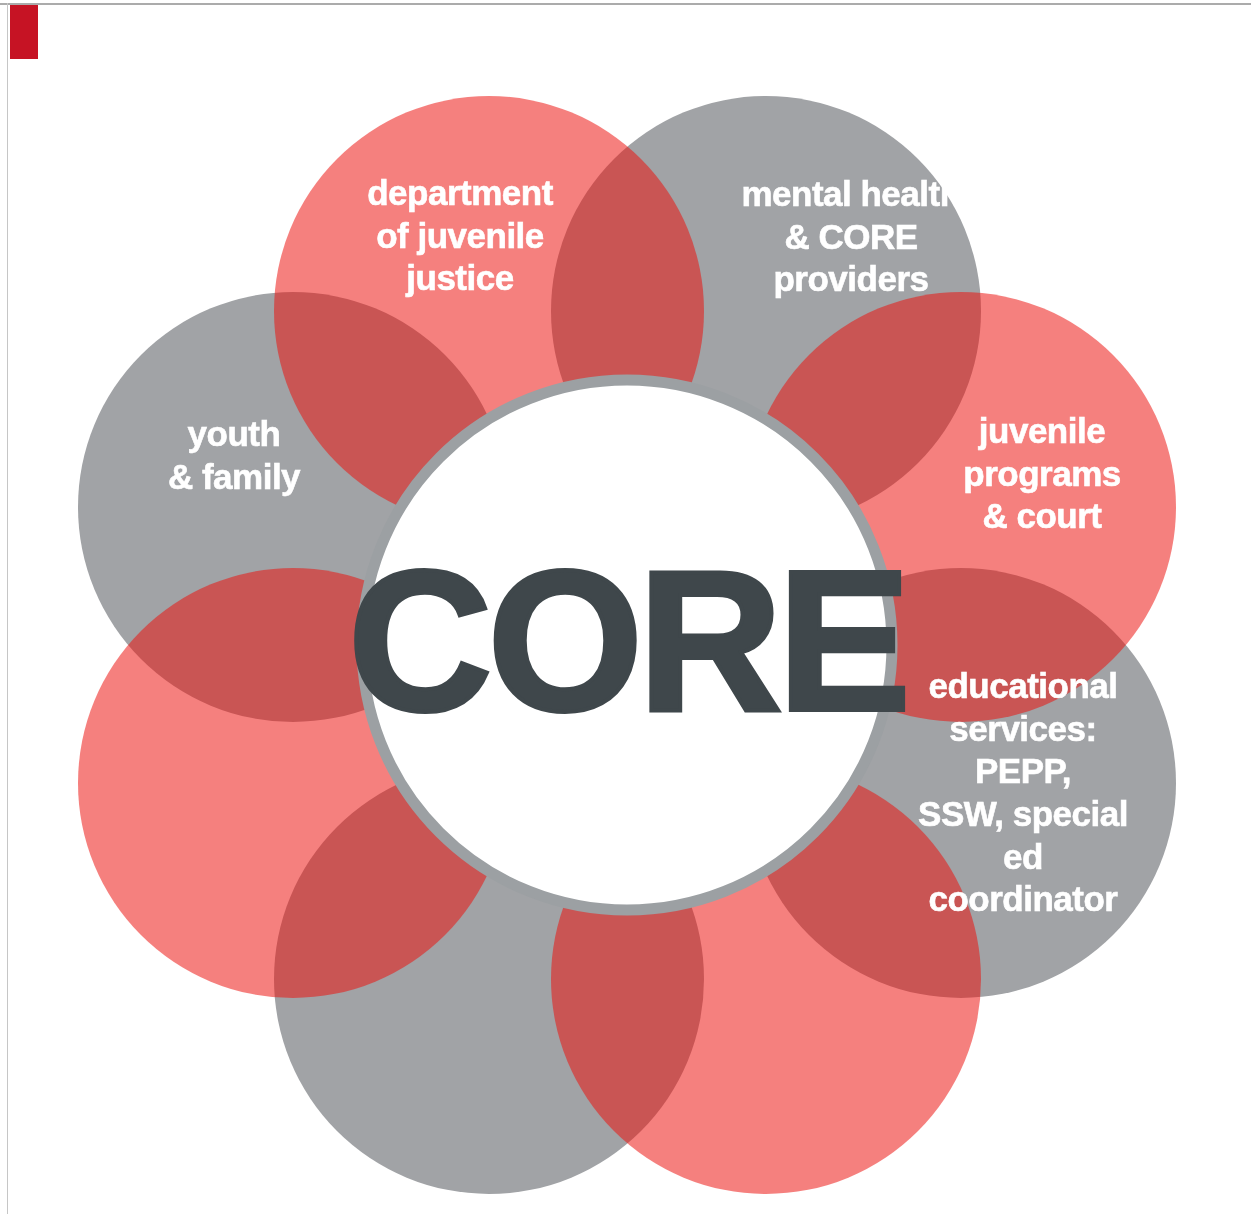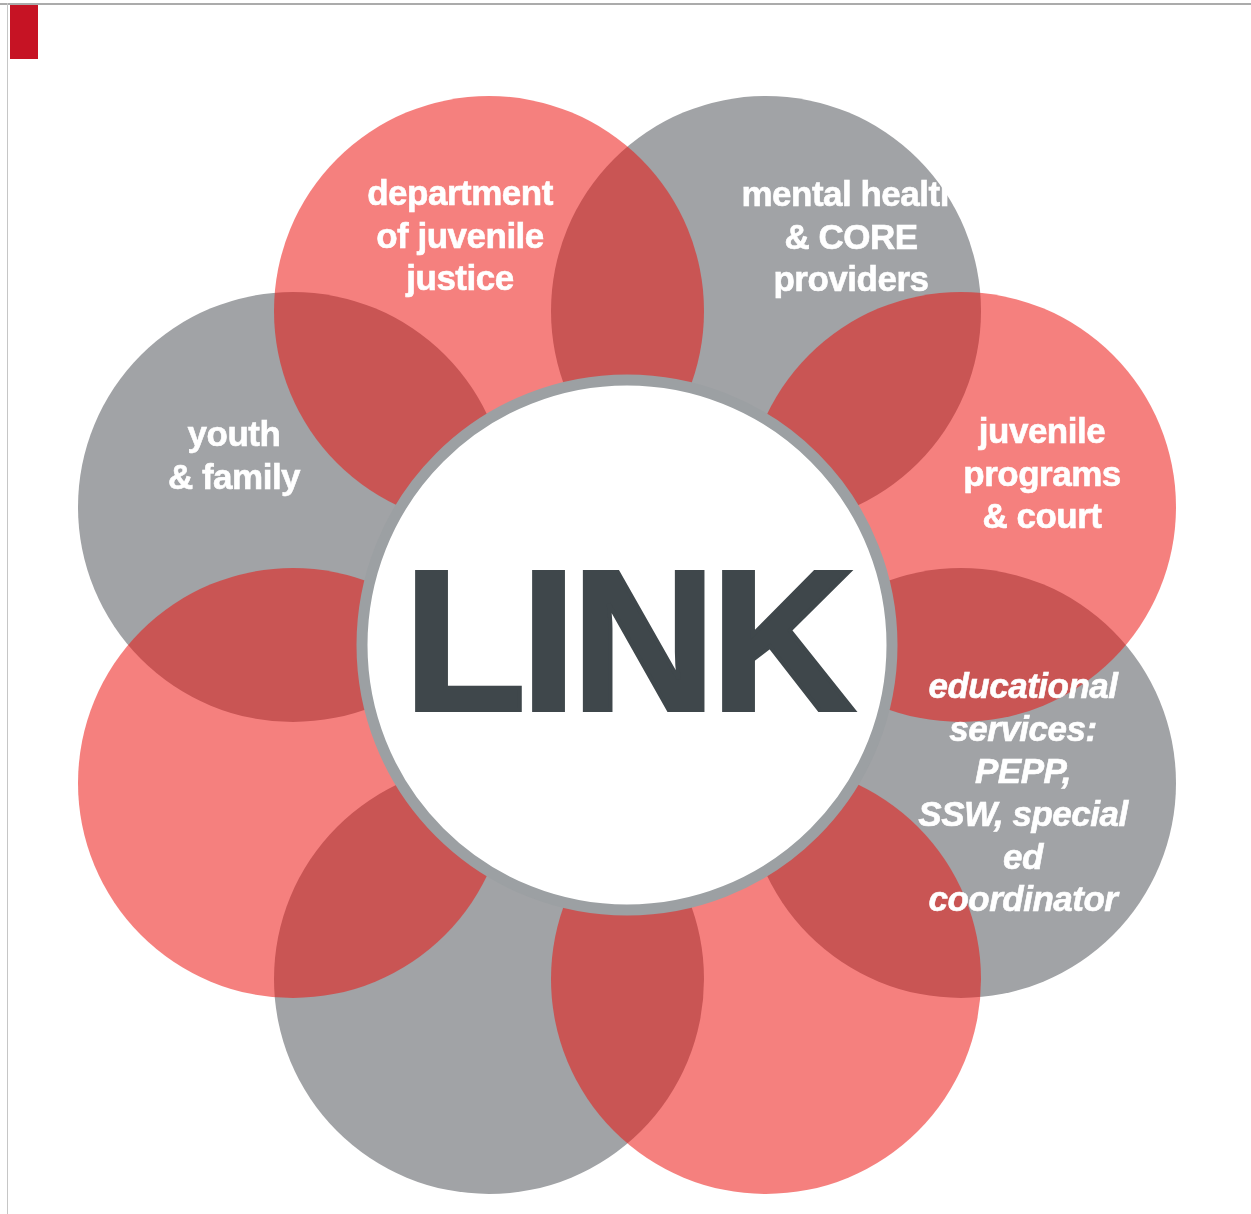--- a/index.html
+++ b/index.html
@@ -90,26 +90,26 @@
 justice</div>
 
   <div class="petal-label" style="left:803px; top:237px;margin-left:48px;">mental health
 &amp; CORE
 providers</div>
 
   <div class="petal-label" style="left:1042px; top:474px;">juvenile
 programs
 &amp; court</div>
 
-  <div class="petal-label" style="left:1023px; top:793px;font-style:italic;">educational
+  <div class="petal-label" style="left:1023px; top:793px;">educational
 services: PEPP,
 SSW, special ed
 coordinator</div>
 
 
 
 
   <div class="petal-label" style="left:234px; top:456px;">youth
 &amp; family</div>
 
-  <div class="center-title">LINK</div>
+  <div class="center-title">CORE</div>
 
 </div>
 
 </body></html>

